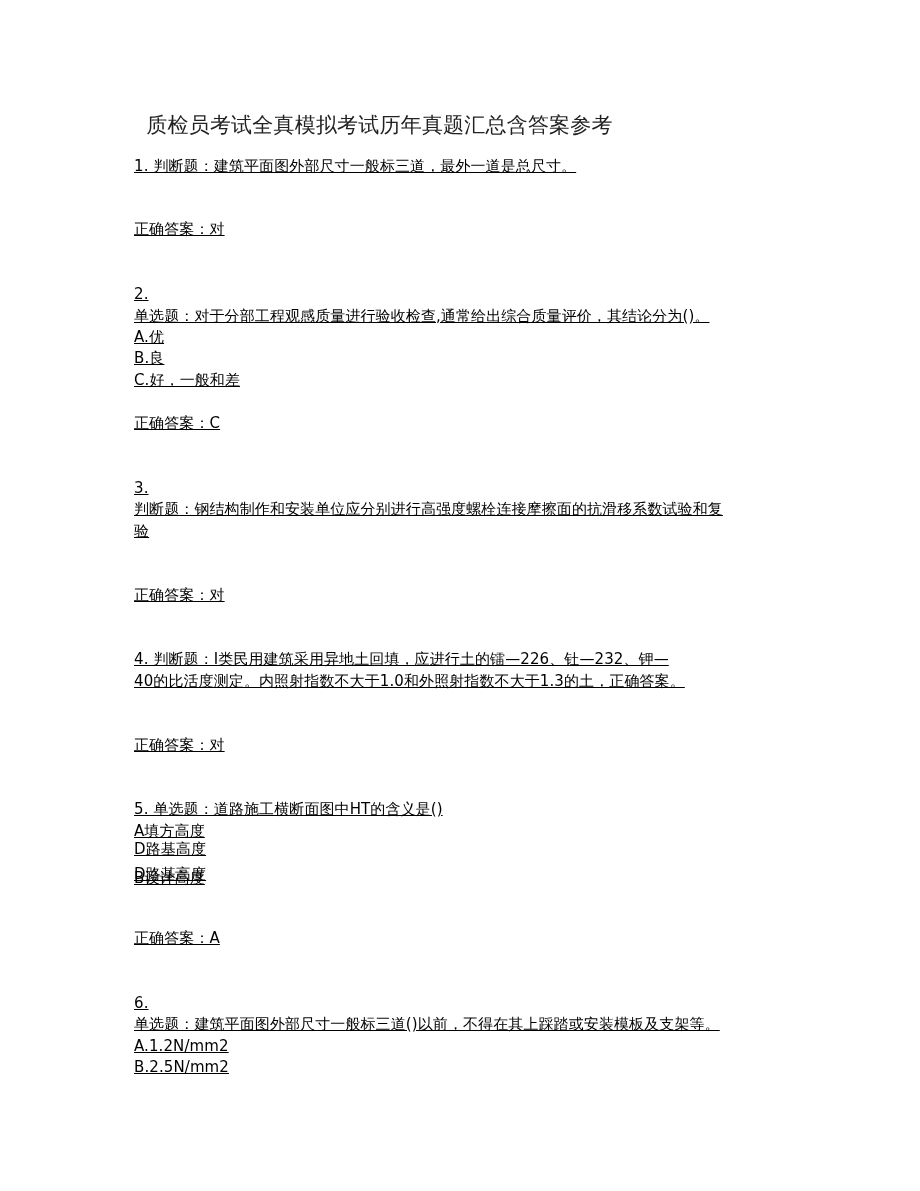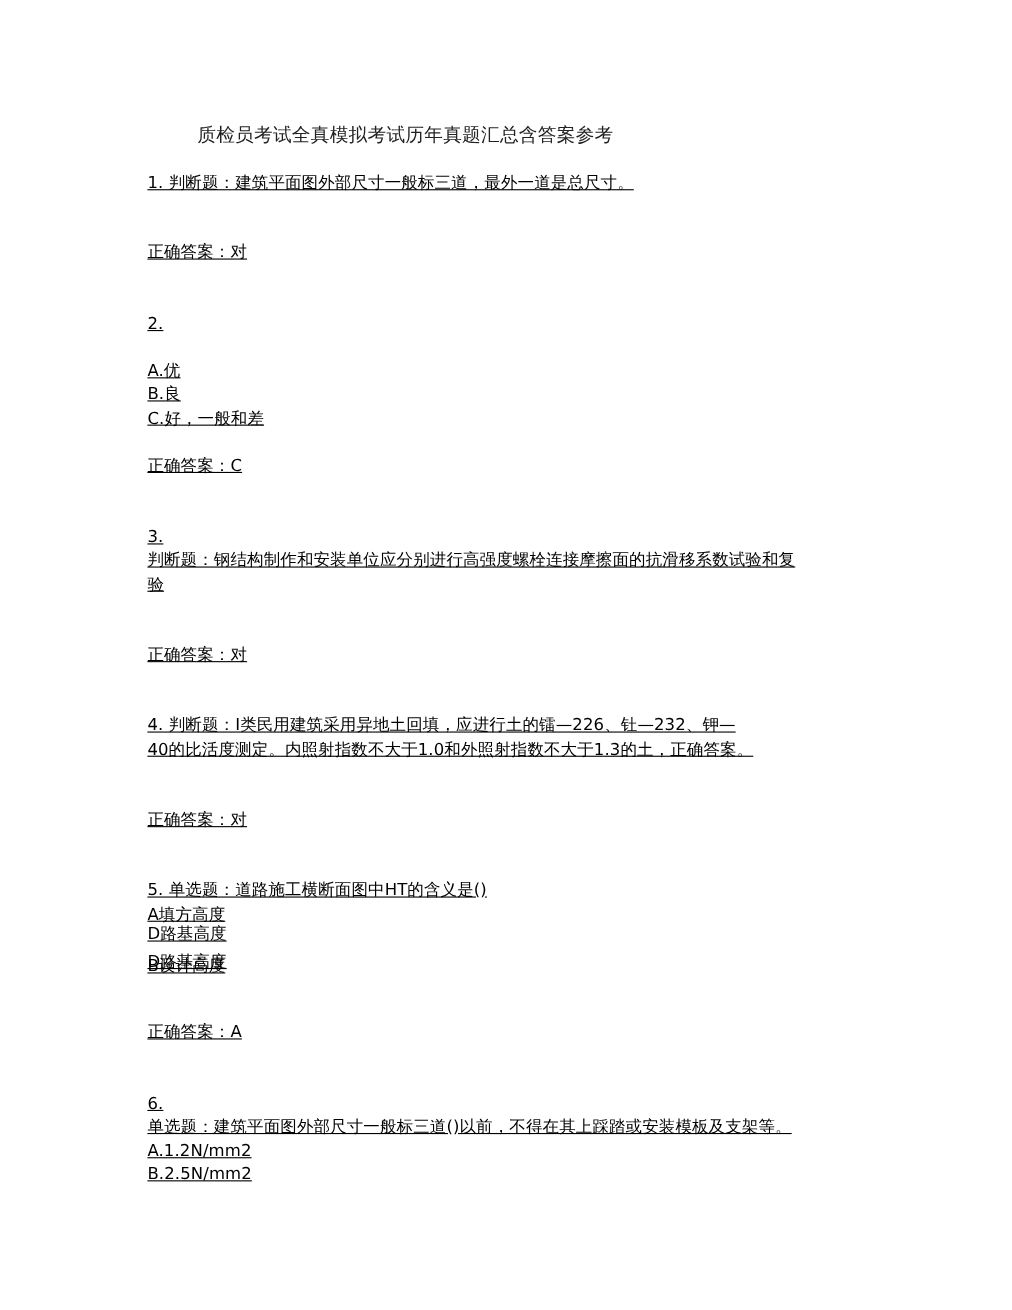--- a/index.html
+++ b/index.html
@@ -3,38 +3,39 @@
   <meta charset="utf-8">
   <style>
     html, body { margin: 0; padding: 0; background: #ffffff; }
     body {
       width: 920px; height: 1191px; position: relative; overflow: hidden;
       font-family: "DejaVu Sans", "Liberation Sans", sans-serif;
       color: #000000;
     }
     .page { position: absolute; left: 0; top: 0; width: 920px; height: 1191px; }
     .title {
-      position: absolute; top: 111px; left: 0; width: 737px; text-align: center;
-      font-size: 17px; color: #222; letter-spacing: 0.2px;
+      position: absolute; top: 111px; left: 11px; width: 737px; text-align: center;
+      font-size: 21px; color: #222; letter-spacing: 0.2px;
     }
     .line {
       position: absolute; left: 134px; font-size: 15px; line-height: 22px;
       white-space: nowrap; letter-spacing: 0.1px; text-decoration: underline;
     }
   </style>
 </head>
 <body>
 
 <div class="page">
   <div class="title">质检员考试全真模拟考试历年真题汇总含答案参考</div>
 
   <div class="line" style="top:155px">1. 判断题：建筑平面图外部尺寸一般标三道，最外一道是总尺寸。</div>
   <div class="line" style="top:218px">正确答案：对</div>
 
   <div class="line" style="top:283px">2.</div>
+  <div class="line" style="top:305px">单选题：对于分部工程观感质量进行验收检查,通常给出综合质量评价，其结论分为()。</div>
   <div class="line" style="top:326px">A.优</div>
   <div class="line" style="top:347px">B.良</div>
   <div class="line" style="top:369px">C.好，一般和差</div>
   <div class="line" style="top:412px">正确答案：C</div>
 
   <div class="line" style="top:477px">3.</div>
   <div class="line" style="top:498px">判断题：钢结构制作和安装单位应分别进行高强度螺栓连接摩擦面的抗滑移系数试验和复</div>
   <div class="line" style="top:520px">验</div>
   <div class="line" style="top:584px">正确答案：对</div>
 

